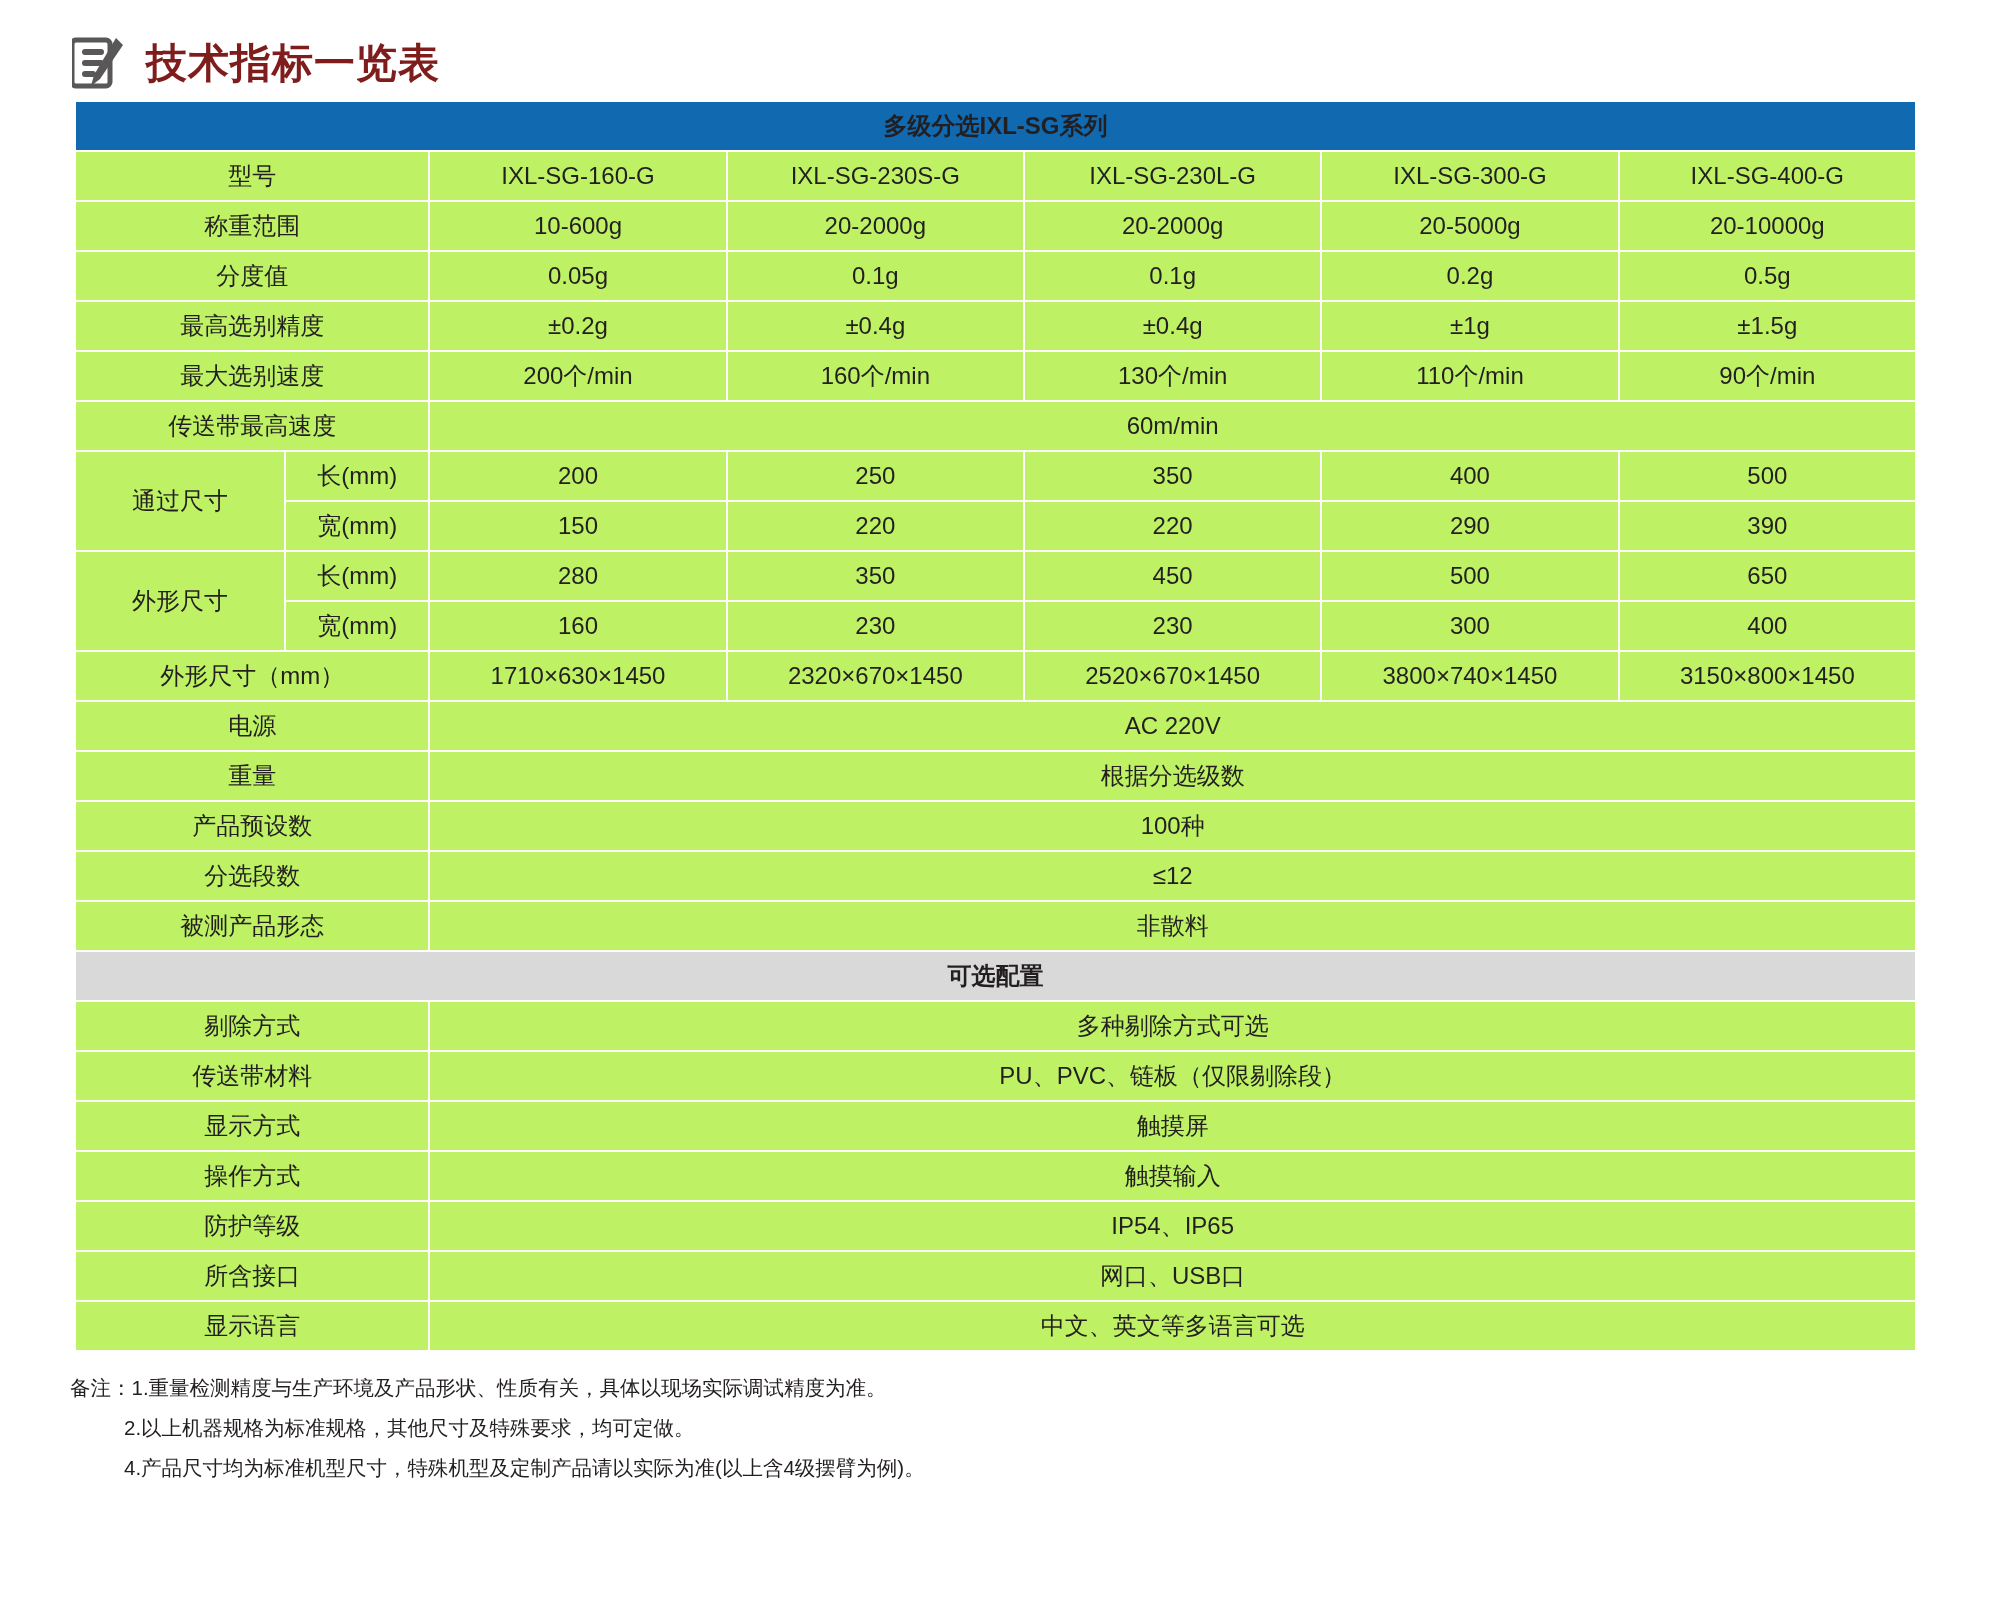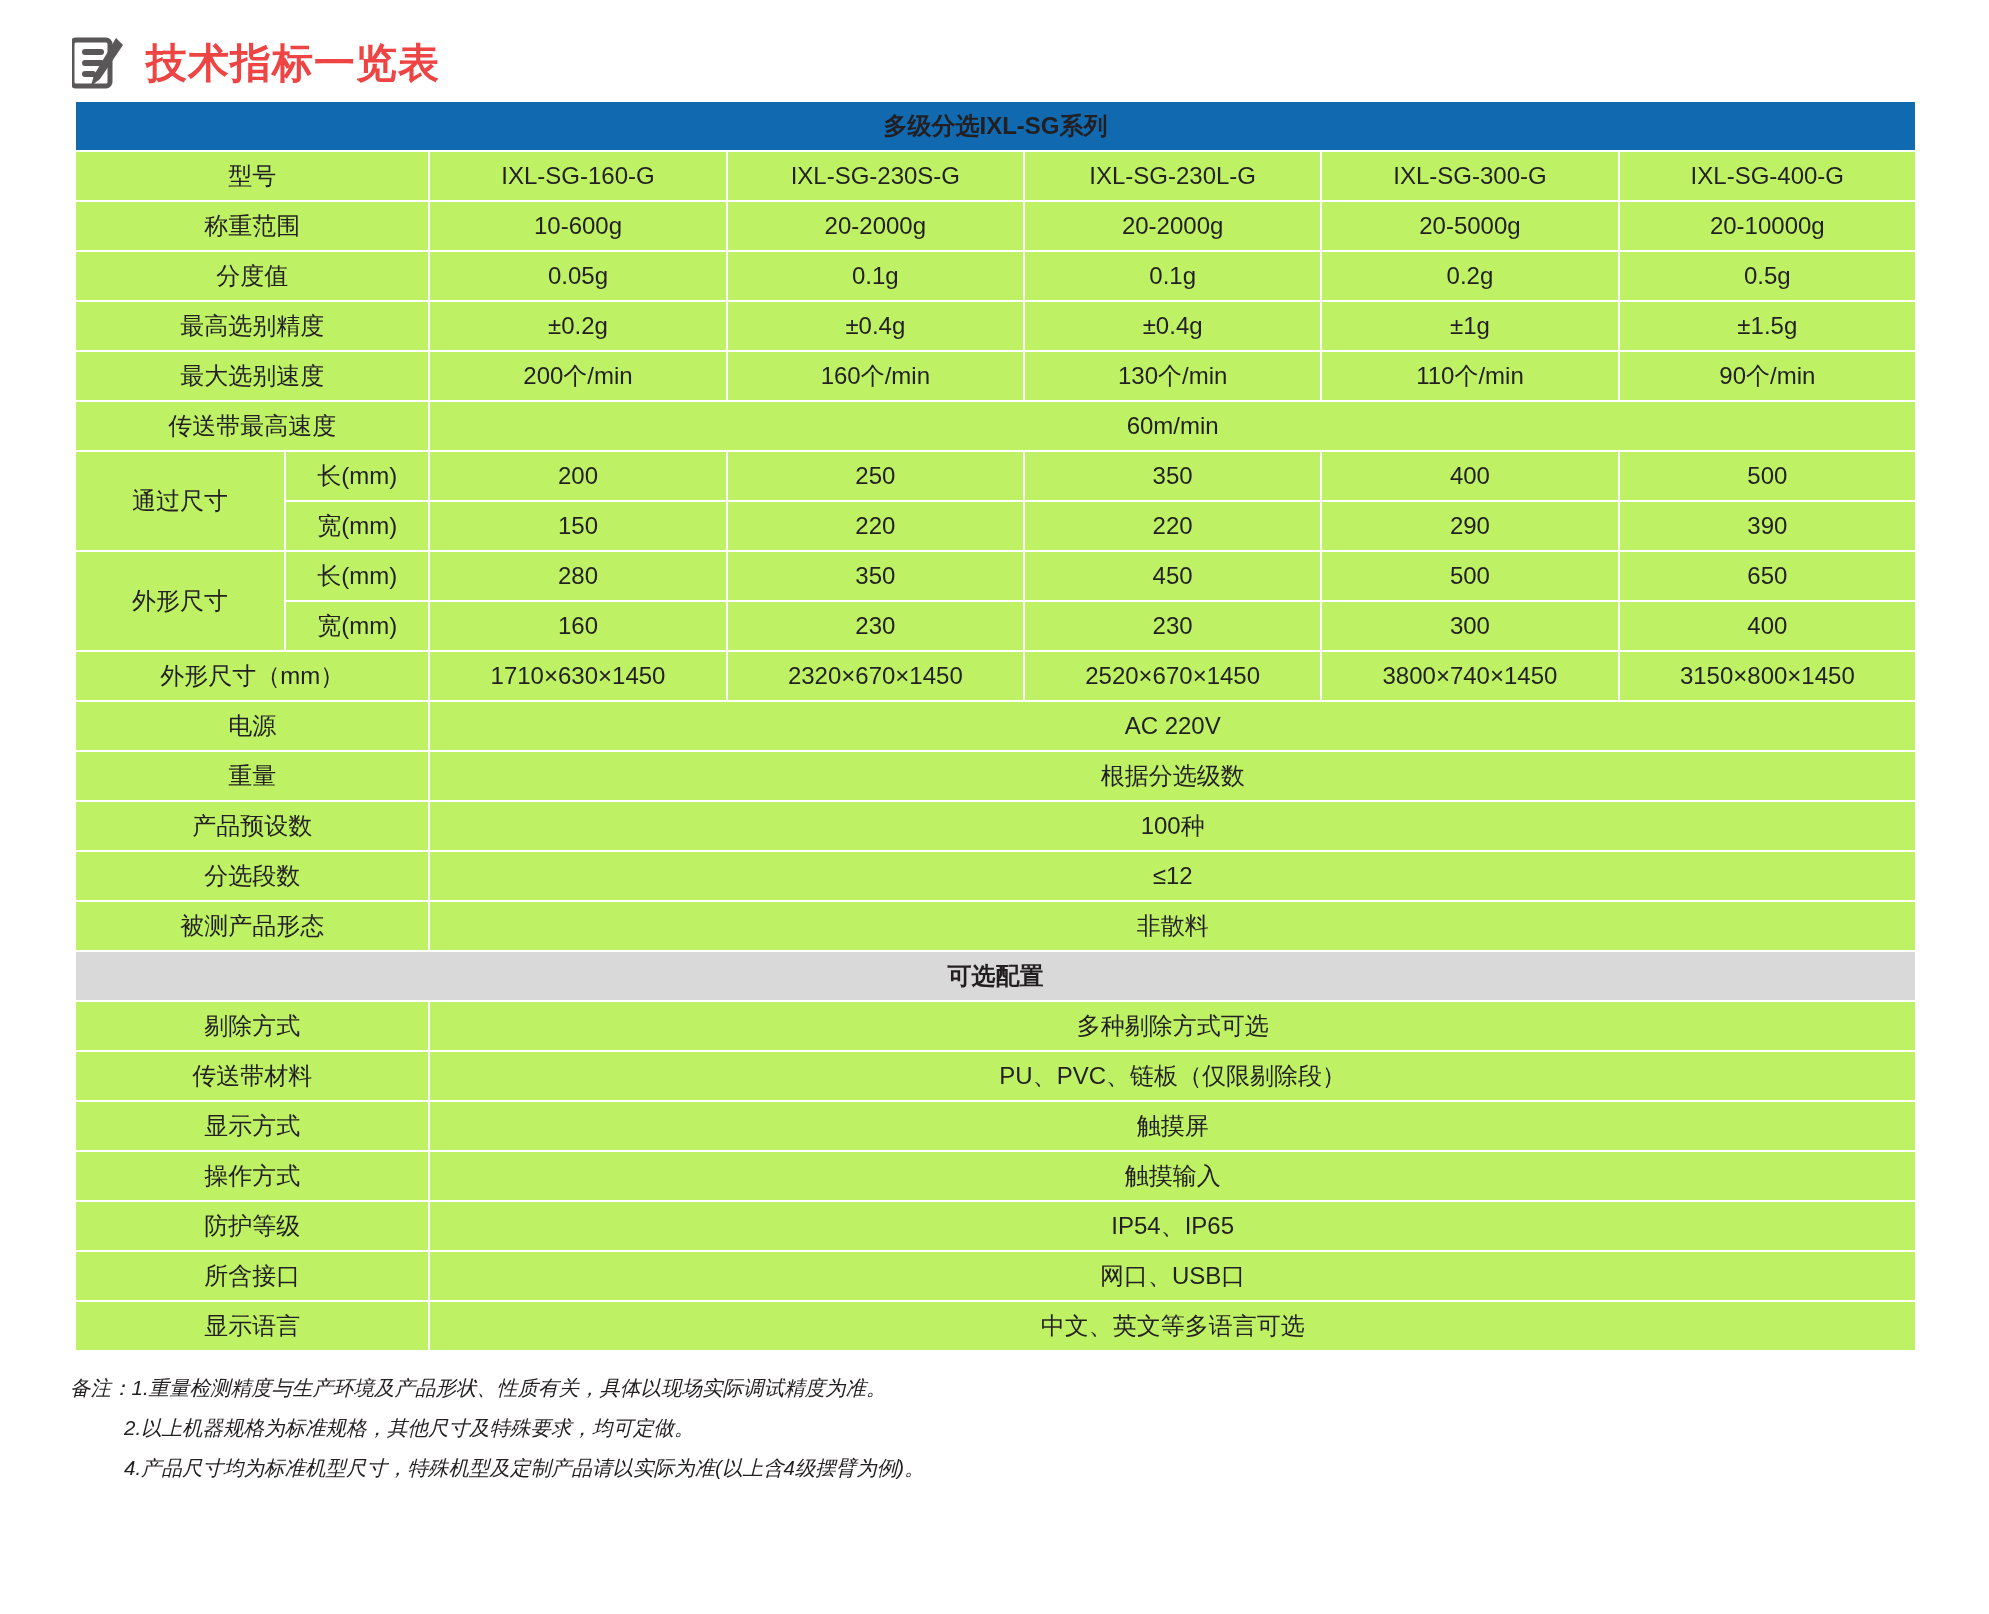--- a/index.html
+++ b/index.html
@@ -16,21 +16,21 @@
   .title-row{
     display:flex;align-items:center;
     padding:48px 0 0 72px;
     height:78px;box-sizing:border-box;
   }
   .title-icon{
     width:52px;height:54px;position:relative;margin-right:22px;flex:0 0 auto;
   }
   .title-icon svg{display:block;width:52px;height:54px;}
   .title-text{
-    font-size:41px;font-weight:bold;color:#ef4444;letter-spacing:1px;line-height:1;
+    font-size:41px;font-weight:bold;color:#7f1d1d;letter-spacing:1px;line-height:1;
     white-space:nowrap;
   }
 
   
   .tbl-wrap{padding:0 92px 0 74px;margin-top:22px;}
   table.spec{
     border-collapse:separate;border-spacing:2px 2px;
     width:1843px;table-layout:fixed;
   }
   table.spec td{
@@ -49,21 +49,21 @@
   .c-section{
     background:#d9d9d9;color:#231f20;font-weight:bold;font-size:27px;height:52px;
   }
   .lbl{font-size:25px;}
   .sub{font-size:23px;}
   td.merge-lbl{font-size:25px;}
 
   
   .notes{
     padding:16px 0 0 70px;
-    font-size:20.5px;color:#231f20;line-height:1.95;font-style:italic;
+    font-size:20.5px;color:#231f20;line-height:1.95;
   }
   .notes .n{white-space:nowrap;}
   .notes .n.first{text-indent:0;}
   .notes .n.rest{padding-left:54px;}
 </style>
 </head>
 <body>
 
 <div class="page">
 

